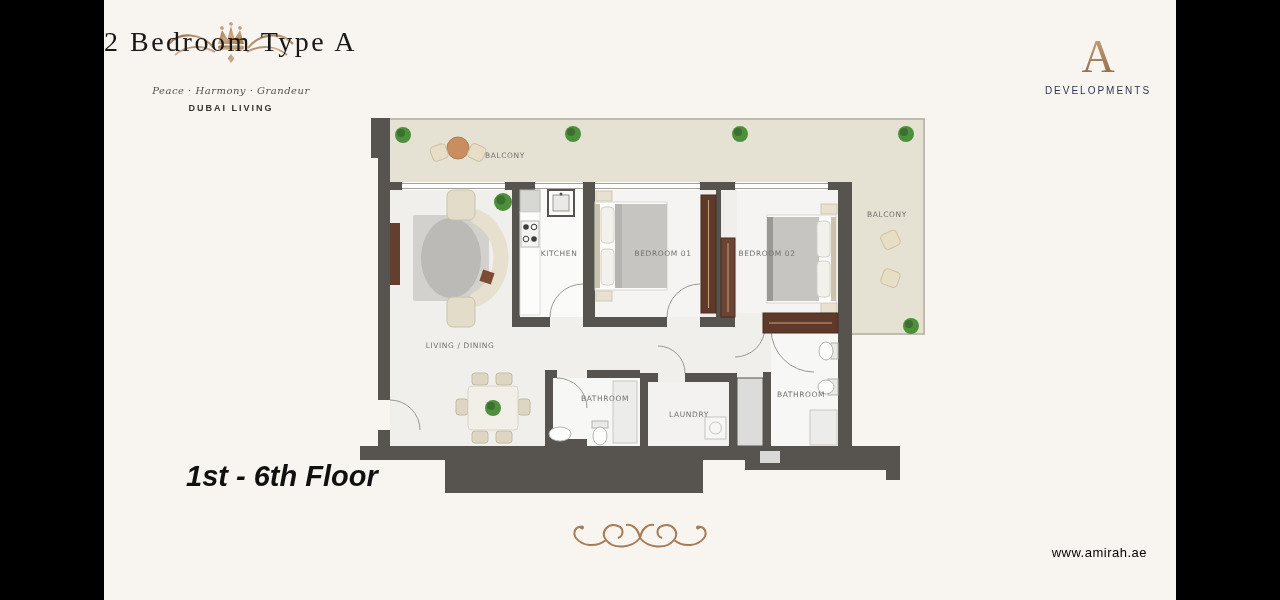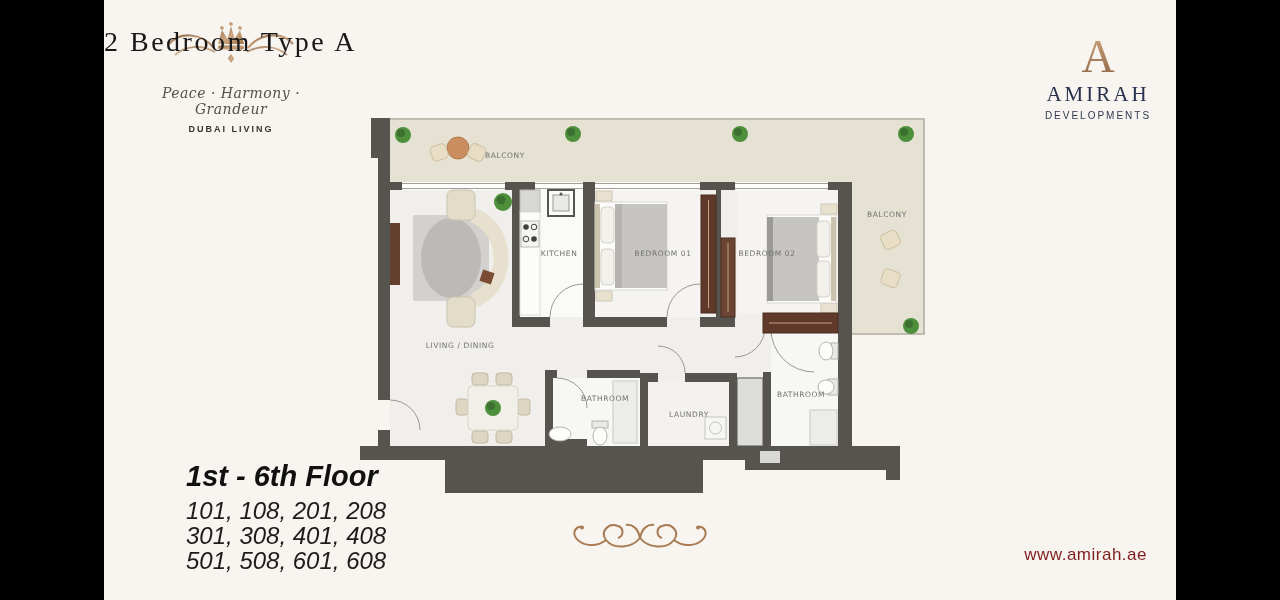--- a/index.html
+++ b/index.html
@@ -11,21 +11,21 @@
     position:relative;width:1072px;height:600px;margin:0 auto;
     background:#f8f4ef;
   }
   
   .brand{position:absolute;left:32px;top:18px;width:190px;text-align:center;}
   .brand-name{
     font-family:"DejaVu Serif", serif;font-size:26px;color:#4a443d;
     letter-spacing:1px;margin-top:-4px;
   }
   .brand-tagline{
-    font-family:"DejaVu Serif", serif;font-style:italic;font-size:14px;
+    font-family:"DejaVu Serif", serif;font-style:italic;font-size:10px;
     color:#55504a;margin-top:5px;letter-spacing:0.5px;
   }
   .brand-location{
     font-size:9px;font-weight:bold;color:#37332e;letter-spacing:2px;margin-top:7px;
   }
   
   .title{
     position:absolute;left:0;right:0;top:26px;text-align:left;
     font-family:"Liberation Serif", serif;font-size:28px;color:#181818;
     letter-spacing:2.5px;
@@ -48,21 +48,21 @@
   .floor-info{position:absolute;left:50px;top:460px;color:#101010;margin-left:32px;}
   .floor-heading{
     font-size:29px;font-weight:800;font-style:italic;letter-spacing:0px;
   }
   .floor-units{
     margin-top:5px;font-size:24px;font-style:italic;color:#1c1c1c;line-height:25px;
   }
   
   .flourish{position:absolute;left:306px;top:514px;}
   .website{
-    position:absolute;right:29px;top:545px;font-size:17px;color:#7f1d1d;letter-spacing:0.5px;
+    position:absolute;right:29px;top:545px;font-size:13px;color:#000000;letter-spacing:0.5px;
   }
 </style>
 </head>
 <body>
 
 <div class="slide">
 
   <div class="brand">
     <svg width="150" height="58" viewBox="0 0 150 58">
       <defs>
@@ -94,21 +94,20 @@
   <div class="developer">
     <svg width="60" height="48" viewBox="0 0 60 48">
       <defs>
         <linearGradient id="gold2" x1="0" y1="0" x2="0" y2="1">
           <stop offset="0" stop-color="#cfa87f"></stop>
             <stop offset="1" stop-color="#8a6243"></stop>
         </linearGradient>
       </defs>
       <text x="30" y="42" text-anchor="middle" font-family="Liberation Serif, serif" font-size="46" fill="url(#gold2)">A</text>
     </svg>
-    <div class="dev-name">AMIRAH</div>
     <div class="dev-sub">DEVELOPMENTS</div>
   </div>
 
   <svg class="plan" width="590" height="395" viewBox="0 0 590 395">
 
     <g>
       <rect x="35" y="13" width="535" height="64" fill="#e5e2d4"></rect>
       <rect x="497" y="77" width="73" height="153" fill="#e5e2d4"></rect>
       <path d="M35,14 H569 V229 H497" fill="none" stroke="#b2afa2" stroke-width="1.5"></path>
     </g>
@@ -296,25 +295,20 @@
       <text class="room-label" x="412" y="151">BEDROOM 02</text>
       <text class="room-label" x="105" y="243">LIVING / DINING</text>
       <text class="room-label" x="250" y="296">BATHROOM</text>
       <text class="room-label" x="446" y="292">BATHROOM</text>
       <text class="room-label" x="334" y="312">LAUNDRY</text>
     </g>
   </svg>
 
   <div class="floor-info">
     <div class="floor-heading">1st - 6th Floor</div>
-    <div class="floor-units">
-      <div>101, 108, 201, 208</div>
-      <div>301, 308, 401, 408</div>
-      <div>501, 508, 601, 608</div>
-    </div>
   </div>
 
   <svg class="flourish" width="460" height="48" viewBox="0 0 460 48">
     <defs>
       <linearGradient id="lnL" x1="0" y1="0" x2="1" y2="0">
         <stop offset="0" stop-color="#c49a75" stop-opacity="0"></stop>
           <stop offset="1" stop-color="#b3855e"></stop>
       </linearGradient>
       <linearGradient id="lnR" x1="0" y1="0" x2="1" y2="0">
         <stop offset="0" stop-color="#b3855e"></stop>

